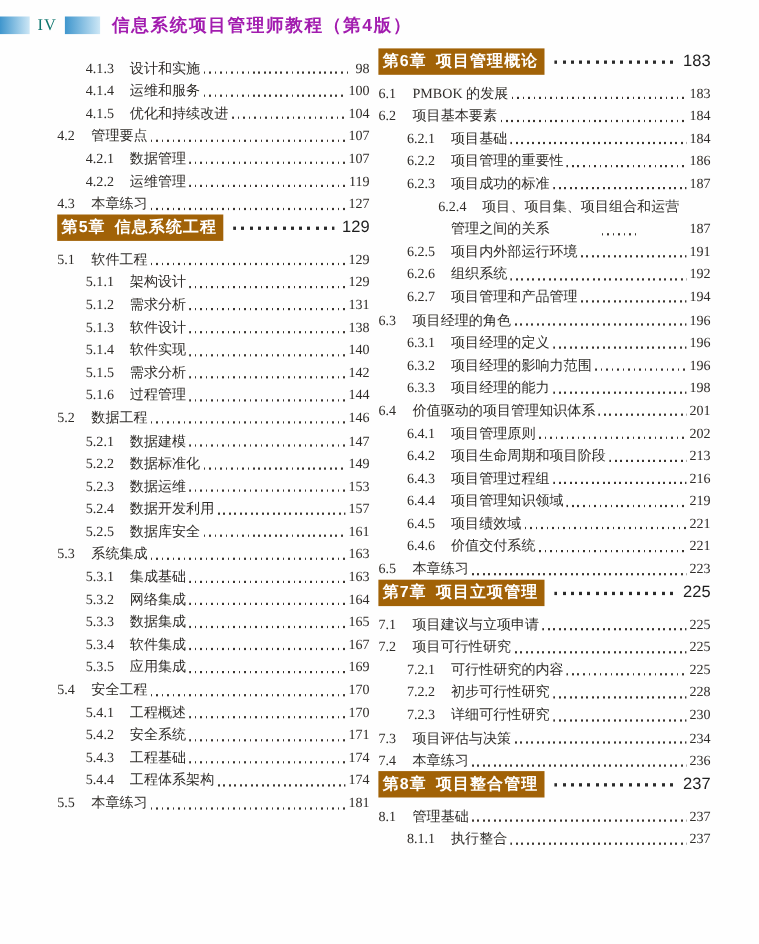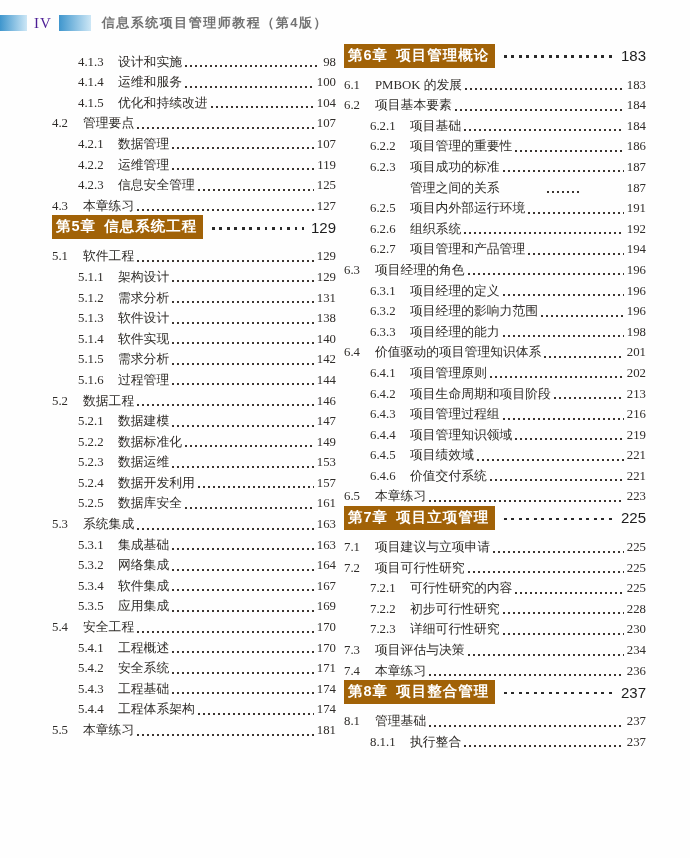--- a/index.html
+++ b/index.html
@@ -5,22 +5,22 @@
   html,body{margin:0;padding:0;}
   body{
     width:690px;height:858px;background:#fefefe;overflow:hidden;position:relative;
     font-family:"Liberation Serif","DejaVu Serif",serif;color:#2f2c29;
   }
   
   .page-header{display:flex;align-items:center;padding-top:14px;height:18px;}
   .accent-bar{height:16px;background:linear-gradient(to right,#3f96cd,#cde7f6);}
   .accent-bar.first{width:27px;}
   .accent-bar.second{width:32px;margin-left:7px;}
-  .page-label{font-size:15px;margin-left:7px;color:#4c1d95;letter-spacing:1px;}
-  .book-title{margin-left:11px;font-size:13px;font-weight:bold;color:#737373;letter-spacing:1.5px;
+  .page-label{font-size:15px;margin-left:7px;color:#0f766e;letter-spacing:1px;}
+  .book-title{margin-left:11px;font-size:16px;font-weight:bold;color:#a21caf;letter-spacing:1.5px;
     font-family:"Liberation Sans","DejaVu Sans",sans-serif;text-align:center;}
   
   .toc-wrap{display:flex;margin-top:12px;padding-left:52px;}
   .col{width:284px;}
   .col.left{padding-top:7px;}
   .col.right{width:302px;margin-left:8px;}
   
   .row{display:flex;align-items:flex-end;height:20.6px;font-size:12.8px;}
   .row span{line-height:19px;white-space:nowrap;}
   .row .num{flex:none;}
@@ -83,26 +83,20 @@
         <span class="title">数据管理</span>
         <span class="leader"></span>
         <span class="pg">107</span>
       </div>
       <div class="row lvl2">
         <span class="num">4.2.2</span>
         <span class="title">运维管理</span>
         <span class="leader"></span>
         <span class="pg">119</span>
       </div>
-      <div class="row lvl2">
-        <span class="num">4.2.3</span>
-        <span class="title">信息安全管理</span>
-        <span class="leader"></span>
-        <span class="pg">125</span>
-      </div>
       <div class="row lvl1">
         <span class="num">4.3</span>
         <span class="title">本章练习</span>
         <span class="leader"></span>
         <span class="pg">127</span>
       </div>
       <div class="chapter-row">
         <span class="chapter-badge">第5章 信息系统工程</span>
         <span class="chapter-leader"></span>
         <span class="chapter-pg">129</span>
@@ -195,20 +189,26 @@
         <span class="num">5.3.1</span>
         <span class="title">集成基础</span>
         <span class="leader"></span>
         <span class="pg">163</span>
       </div>
       <div class="row lvl2">
         <span class="num">5.3.2</span>
         <span class="title">网络集成</span>
         <span class="leader"></span>
         <span class="pg">164</span>
+      </div>
+      <div class="row lvl2">
+        <span class="num">5.3.3</span>
+        <span class="title">数据集成</span>
+        <span class="leader"></span>
+        <span class="pg">165</span>
       </div>
       <div class="row lvl2">
         <span class="num">5.3.4</span>
         <span class="title">软件集成</span>
         <span class="leader"></span>
         <span class="pg">167</span>
       </div>
       <div class="row lvl2">
         <span class="num">5.3.5</span>
         <span class="title">应用集成</span>
@@ -281,20 +281,24 @@
         <span class="title">项目管理的重要性</span>
         <span class="leader"></span>
         <span class="pg">186</span>
       </div>
       <div class="row lvl2">
         <span class="num">6.2.3</span>
         <span class="title">项目成功的标准</span>
         <span class="leader"></span>
         <span class="pg">187</span>
       </div>
+      <div class="row lvl2">
+        <span class="num">6.2.4</span>
+        <span class="title">项目、项目集、项目组合和运营</span>
+      </div>
       <div class="row cont">
         <span class="title">管理之间的关系</span>
         <span class="leader"></span>
         <span class="pg">187</span>
       </div>
       <div class="row lvl2">
         <span class="num">6.2.5</span>
         <span class="title">项目内外部运行环境</span>
         <span class="leader"></span>
         <span class="pg">191</span>

